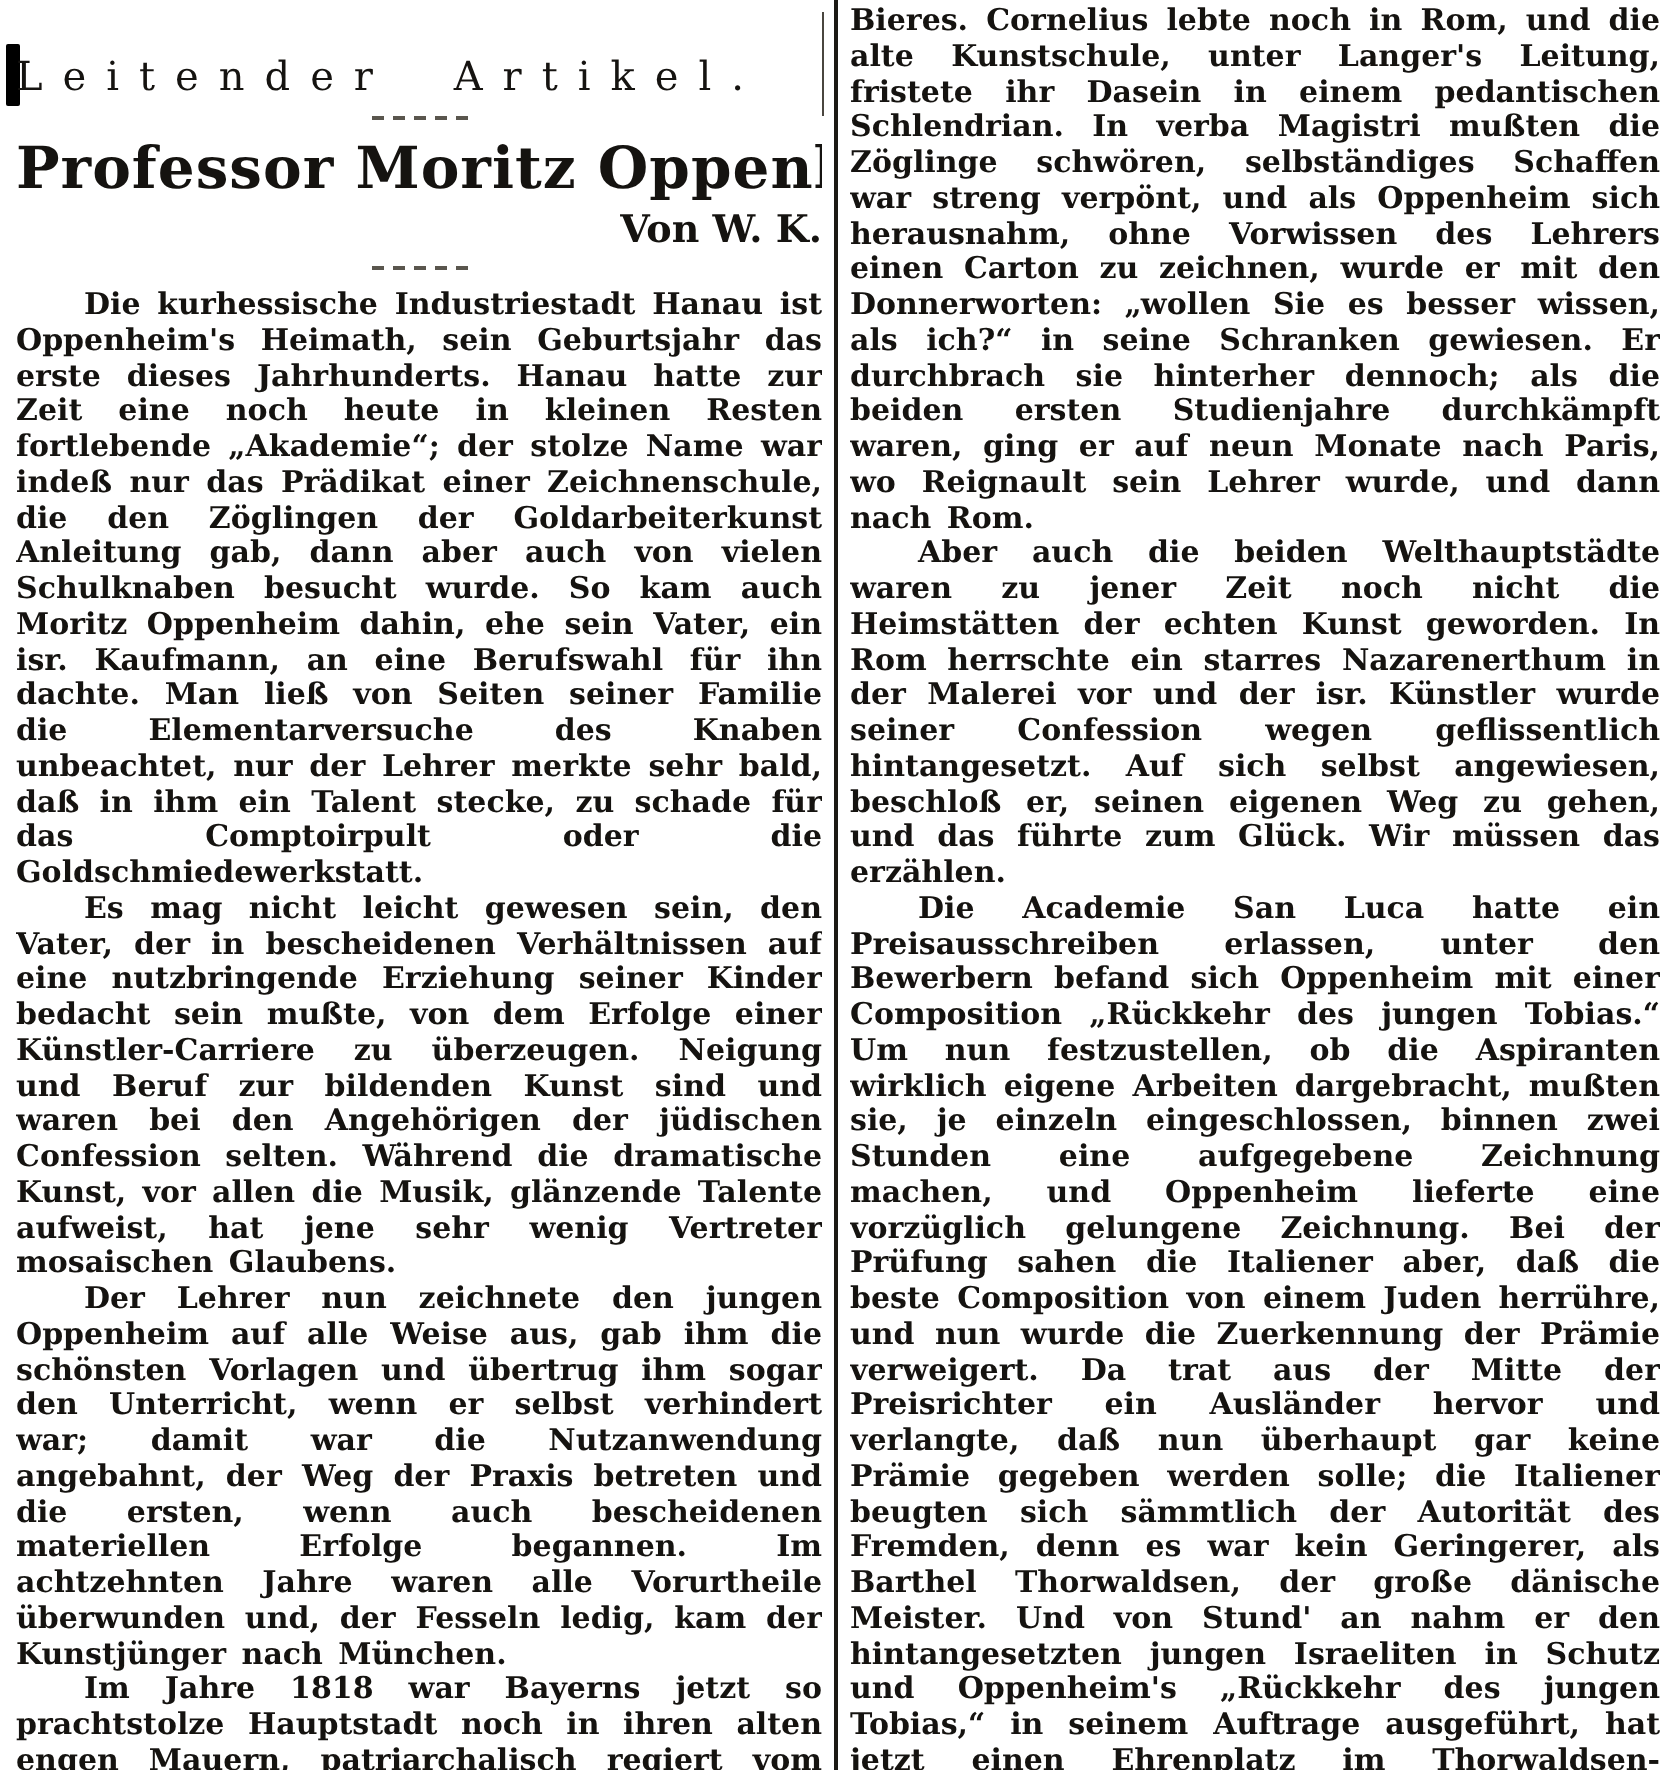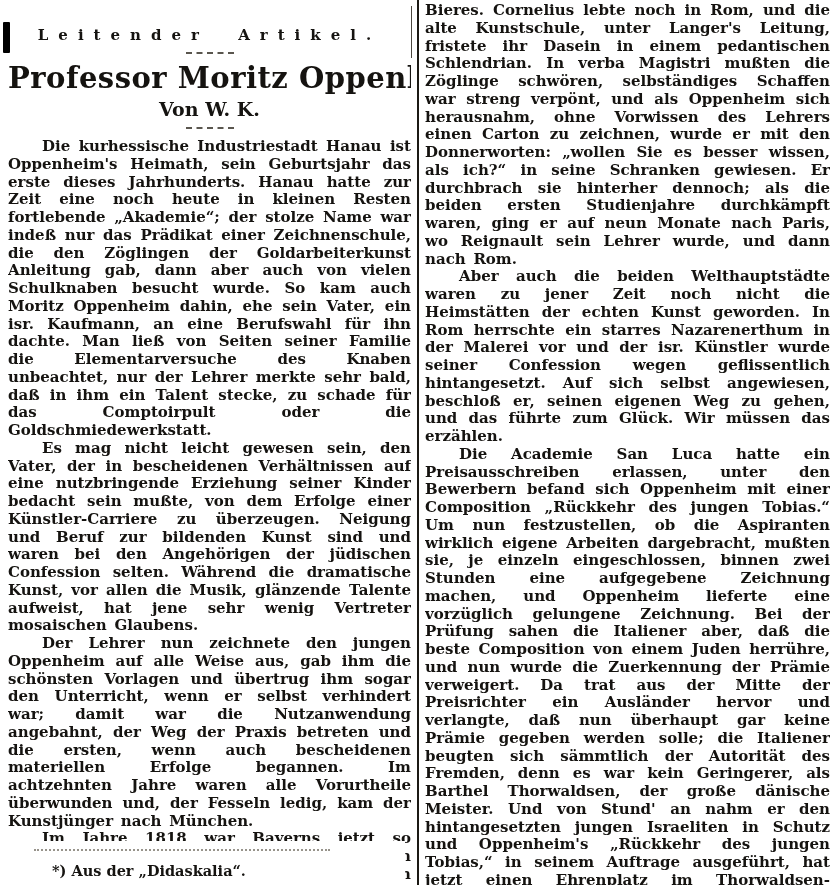--- a/index.html
+++ b/index.html
@@ -14,30 +14,30 @@
   
   .col{position:absolute;top:0;height:885px;overflow:hidden;}
   .col-left{left:8px;width:403px;}
   .col-right{left:425px;width:405px;padding-top:2px;}
   .divider{position:absolute;left:417px;top:0;width:2px;height:885px;background:#1b1914;}
   
   .blotch{position:absolute;left:3px;top:22px;width:7px;height:31px;background:#000;border-radius:1px;}
   .artifact-line{position:absolute;left:411px;top:6px;width:1px;height:52px;background:#4a463f;}
   
   .kicker{
-    margin:26px 0 0;text-align:center;
-    font-size:15px;font-weight:bold;
+    margin:26px 0 0;
+    font-size:20px;font-weight:normal;
     letter-spacing:10px;word-spacing:14px;white-space:nowrap;
   }
   .dash-rule{width:48px;height:0;border-top:2px dashed #5a564e;margin:8px auto 2px;}
   .article-title{
     margin:7px 0 0;text-align:center;
     font-size:29px;font-weight:bold;letter-spacing:0.5px;white-space:nowrap;
   }
-  .byline{margin:3px 0 0;text-align:center;font-size:19px;font-weight:bold;}
+  .byline{margin:3px 0 0;text-align:right;font-size:19px;font-weight:bold;}
   .dash-rule.below-byline{margin-top:7px;margin-bottom:0;}
   
   .body-text{margin-top:9px;}
   .body-text p, .col-right p{
     margin:0;
     font-size:15px;line-height:17.75px;
     font-weight:bold;
     text-align:justify;
     text-indent:34px;
     word-spacing:2.5px;
@@ -64,24 +64,20 @@
     <div class="byline">Von W. K.</div>
     <div class="dash-rule below-byline"></div>
 
     <div class="body-text">
       <p>Die kurhessische Industriestadt Hanau ist Oppenheim's Heimath, sein Geburtsjahr das erste dieses Jahrhunderts. Hanau hatte zur Zeit eine noch heute in kleinen Resten fortlebende „Akademie“; der stolze Name war indeß nur das Prädikat einer Zeichnenschule, die den Zöglingen der Goldarbeiterkunst Anleitung gab, dann aber auch von vielen Schulknaben besucht wurde. So kam auch Moritz Oppenheim dahin, ehe sein Vater, ein isr. Kaufmann, an eine Berufswahl für ihn dachte. Man ließ von Seiten seiner Familie die Elementarversuche des Knaben unbeachtet, nur der Lehrer merkte sehr bald, daß in ihm ein Talent stecke, zu schade für das Comptoirpult oder die Goldschmiedewerkstatt.</p>
       <p>Es mag nicht leicht gewesen sein, den Vater, der in bescheidenen Verhältnissen auf eine nutzbringende Erziehung seiner Kinder bedacht sein mußte, von dem Erfolge einer Künstler-Carriere zu überzeugen. Neigung und Beruf zur bildenden Kunst sind und waren bei den Angehörigen der jüdischen Confession selten. Während die dramatische Kunst, vor allen die Musik, glänzende Talente aufweist, hat jene sehr wenig Vertreter mosaischen Glaubens.</p>
       <p>Der Lehrer nun zeichnete den jungen Oppenheim auf alle Weise aus, gab ihm die schönsten Vorlagen und übertrug ihm sogar den Unterricht, wenn er selbst verhindert war; damit war die Nutzanwendung angebahnt, der Weg der Praxis betreten und die ersten, wenn auch bescheidenen materiellen Erfolge begannen. Im achtzehnten Jahre waren alle Vorurtheile überwunden und, der Fesseln ledig, kam der Kunstjünger nach München.</p>
       <p>Im Jahre 1818 war Bayerns jetzt so prachtstolze Hauptstadt noch in ihren alten engen Mauern, patriarchalisch regiert vom guten Maxl und noch nicht theilhaftig ihres Ruhmes auf dem Gebiete der Kunst, nicht einmal auf dem des</p>
     </div>
 
-    <div class="footnote-block">
-      <div class="footnote-rule"></div>
-      <p class="footnote-text">*) Aus der „Didaskalia“.</p>
-    </div>
   </div>
 
   <div class="col col-right">
     <p class="no-indent">Bieres. Cornelius lebte noch in Rom, und die alte Kunstschule, unter Langer's Leitung, fristete ihr Dasein in einem pedantischen Schlendrian. In verba Magistri mußten die Zöglinge schwören, selbständiges Schaffen war streng verpönt, und als Oppenheim sich herausnahm, ohne Vorwissen des Lehrers einen Carton zu zeichnen, wurde er mit den Donnerworten: „wollen Sie es besser wissen, als ich?“ in seine Schranken gewiesen. Er durchbrach sie hinterher dennoch; als die beiden ersten Studienjahre durchkämpft waren, ging er auf neun Monate nach Paris, wo Reignault sein Lehrer wurde, und dann nach Rom.</p>
     <p>Aber auch die beiden Welthauptstädte waren zu jener Zeit noch nicht die Heimstätten der echten Kunst geworden. In Rom herrschte ein starres Nazarenerthum in der Malerei vor und der isr. Künstler wurde seiner Confession wegen geflissentlich hintangesetzt. Auf sich selbst angewiesen, beschloß er, seinen eigenen Weg zu gehen, und das führte zum Glück. Wir müssen das erzählen.</p>
     <p>Die Academie San Luca hatte ein Preisausschreiben erlassen, unter den Bewerbern befand sich Oppenheim mit einer Composition „Rückkehr des jungen Tobias.“ Um nun festzustellen, ob die Aspiranten wirklich eigene Arbeiten dargebracht, mußten sie, je einzeln eingeschlossen, binnen zwei Stunden eine aufgegebene Zeichnung machen, und Oppenheim lieferte eine vorzüglich gelungene Zeichnung. Bei der Prüfung sahen die Italiener aber, daß die beste Composition von einem Juden herrühre, und nun wurde die Zuerkennung der Prämie verweigert. Da trat aus der Mitte der Preisrichter ein Ausländer hervor und verlangte, daß nun überhaupt gar keine Prämie gegeben werden solle; die Italiener beugten sich sämmtlich der Autorität des Fremden, denn es war kein Geringerer, als Barthel Thorwaldsen, der große dänische Meister. Und von Stund' an nahm er den hintangesetzten jungen Israeliten in Schutz und Oppenheim's „Rückkehr des jungen Tobias,“ in seinem Auftrage ausgeführt, hat jetzt einen Ehrenplatz im Thorwaldsen-Museum zu Kopenhagen.</p>
 
   </div>
 
 </div>

